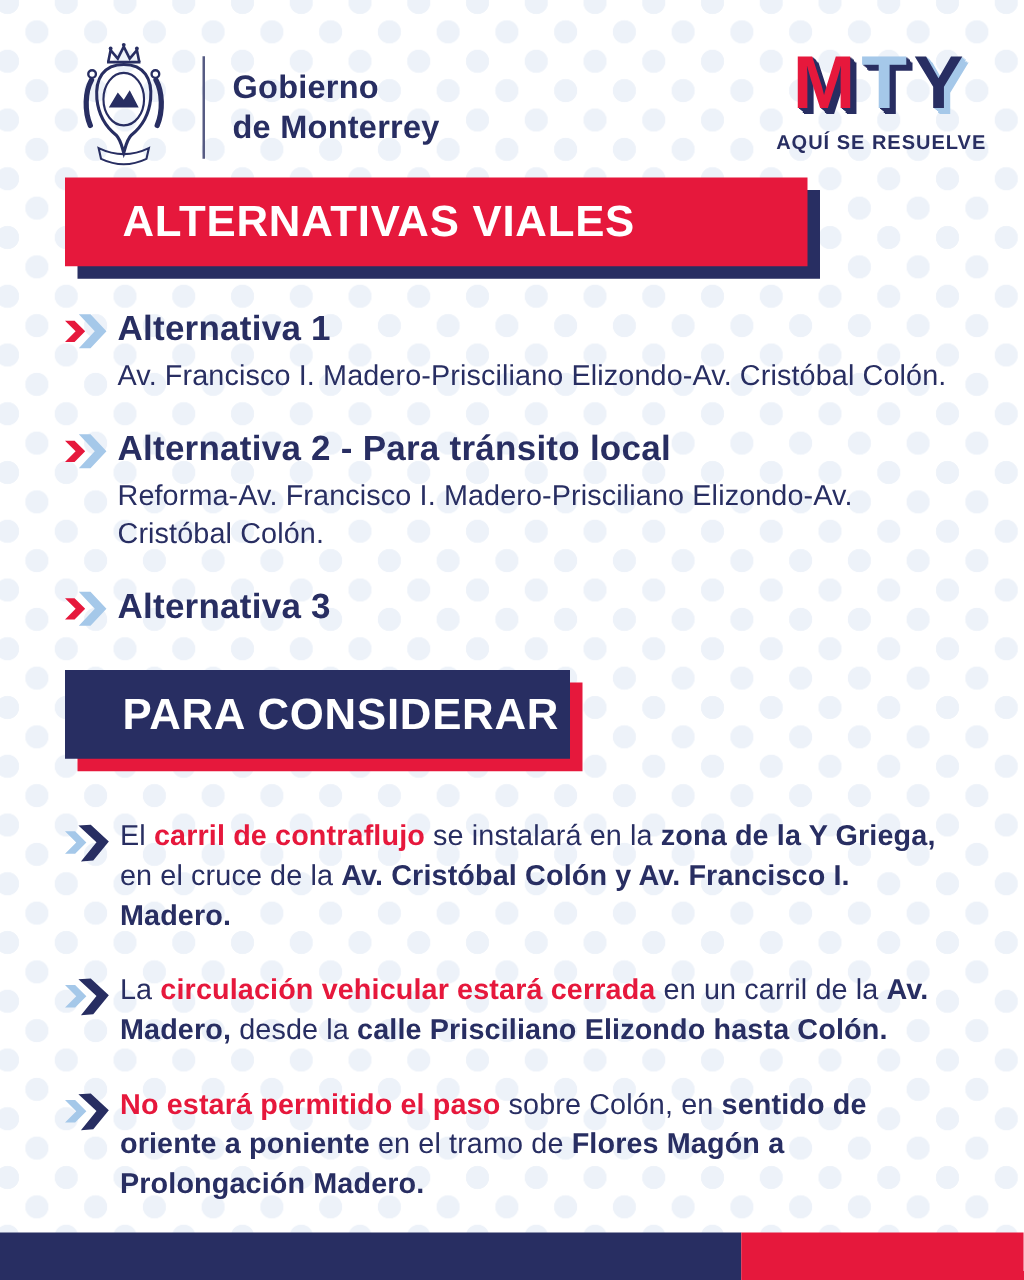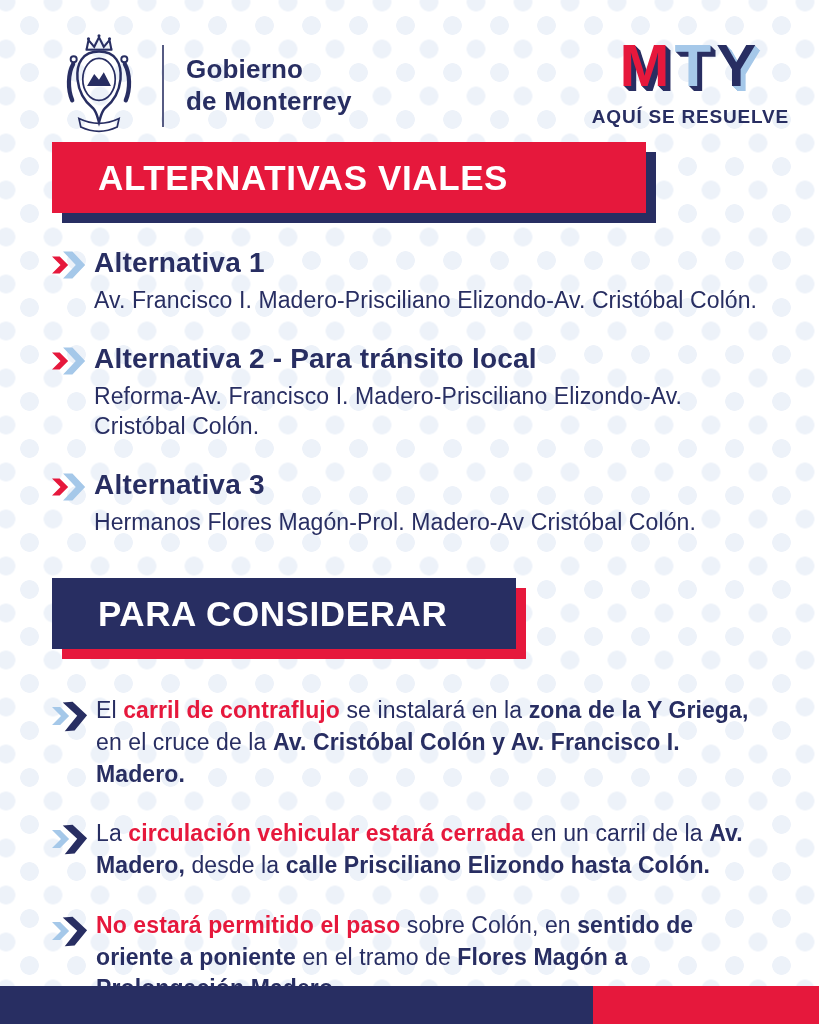--- a/index.html
+++ b/index.html
@@ -39,42 +39,42 @@
     display:flex;
   }
   .mty-letter{display:inline-block}
   .mty-m{color:var(--red);
     text-shadow:1px 1px 0 var(--navy),2px 2px 0 var(--navy),3px 3px 0 var(--navy),4px 4px 0 var(--navy),5px 5px 0 var(--navy)}
   .mty-t{color:var(--light-blue);
     text-shadow:1px 1px 0 var(--navy),2px 2px 0 var(--navy),3px 3px 0 var(--navy),4px 4px 0 var(--navy),5px 5px 0 var(--navy)}
   .mty-y{color:var(--navy);
     text-shadow:1px 1px 0 var(--light-blue),2px 2px 0 var(--light-blue),3px 3px 0 var(--light-blue),4px 4px 0 var(--light-blue),5px 5px 0 var(--light-blue)}
   .mty-tagline{
-    margin-top:10px;font-size:19px;font-weight:700;color:var(--navy);
+    margin-top:10px;font-size:16px;font-weight:700;color:var(--navy);
     letter-spacing:.8px;white-space:nowrap;
   }
   
   .content{padding:0 52px}
   .banner{
     display:flex;align-items:center;
     height:71px;padding-left:46px;
     margin-left:0;
   }
   .banner-title{
     color:#fff;font-size:35px;font-weight:700;letter-spacing:.6px;
     white-space:nowrap;
   }
   .banner-red{
     width:594px;background:var(--red);
     box-shadow:10px 10px 0 0 var(--navy);
   }
   .banner-navy{
-    width:464px;background:var(--navy);
+    width:404px;background:var(--navy);
     box-shadow:10px 10px 0 0 var(--red);
-    margin-top:40px;
+    margin-top:28px;
   }
   
   .alt-list{margin-top:34px}
   .alt-item{display:flex;margin-bottom:27px}
   .alt-icon{flex:0 0 42px;padding-top:2px}
   .alt-heading{
     font-size:28px;font-weight:700;color:var(--navy);line-height:1.15;
     letter-spacing:.2px;
   }
   .alt-desc{
@@ -178,21 +178,20 @@
 
       <div class="alt-item">
         <div class="alt-icon">
           <svg width="34" height="32" viewBox="0 0 40 36">
             <polygon points="0,8 9,8 19,18 9,28 0,28 10,18" fill="#e6183c"></polygon>
             <polygon points="13,2 24,2 39,18 24,34 13,34 28,18" fill="#a5c8e9"></polygon>
           </svg>
         </div>
         <div>
           <div class="alt-heading">Alternativa 3</div>
-          <div class="alt-desc">Hermanos Flores Magón-Prol. Madero-Av Cristóbal Colón.</div>
         </div>
       </div>
 
     </div>
 
     <div class="banner banner-navy">
       <span class="banner-title">PARA CONSIDERAR</span>
     </div>
 
     <div class="note-list">

